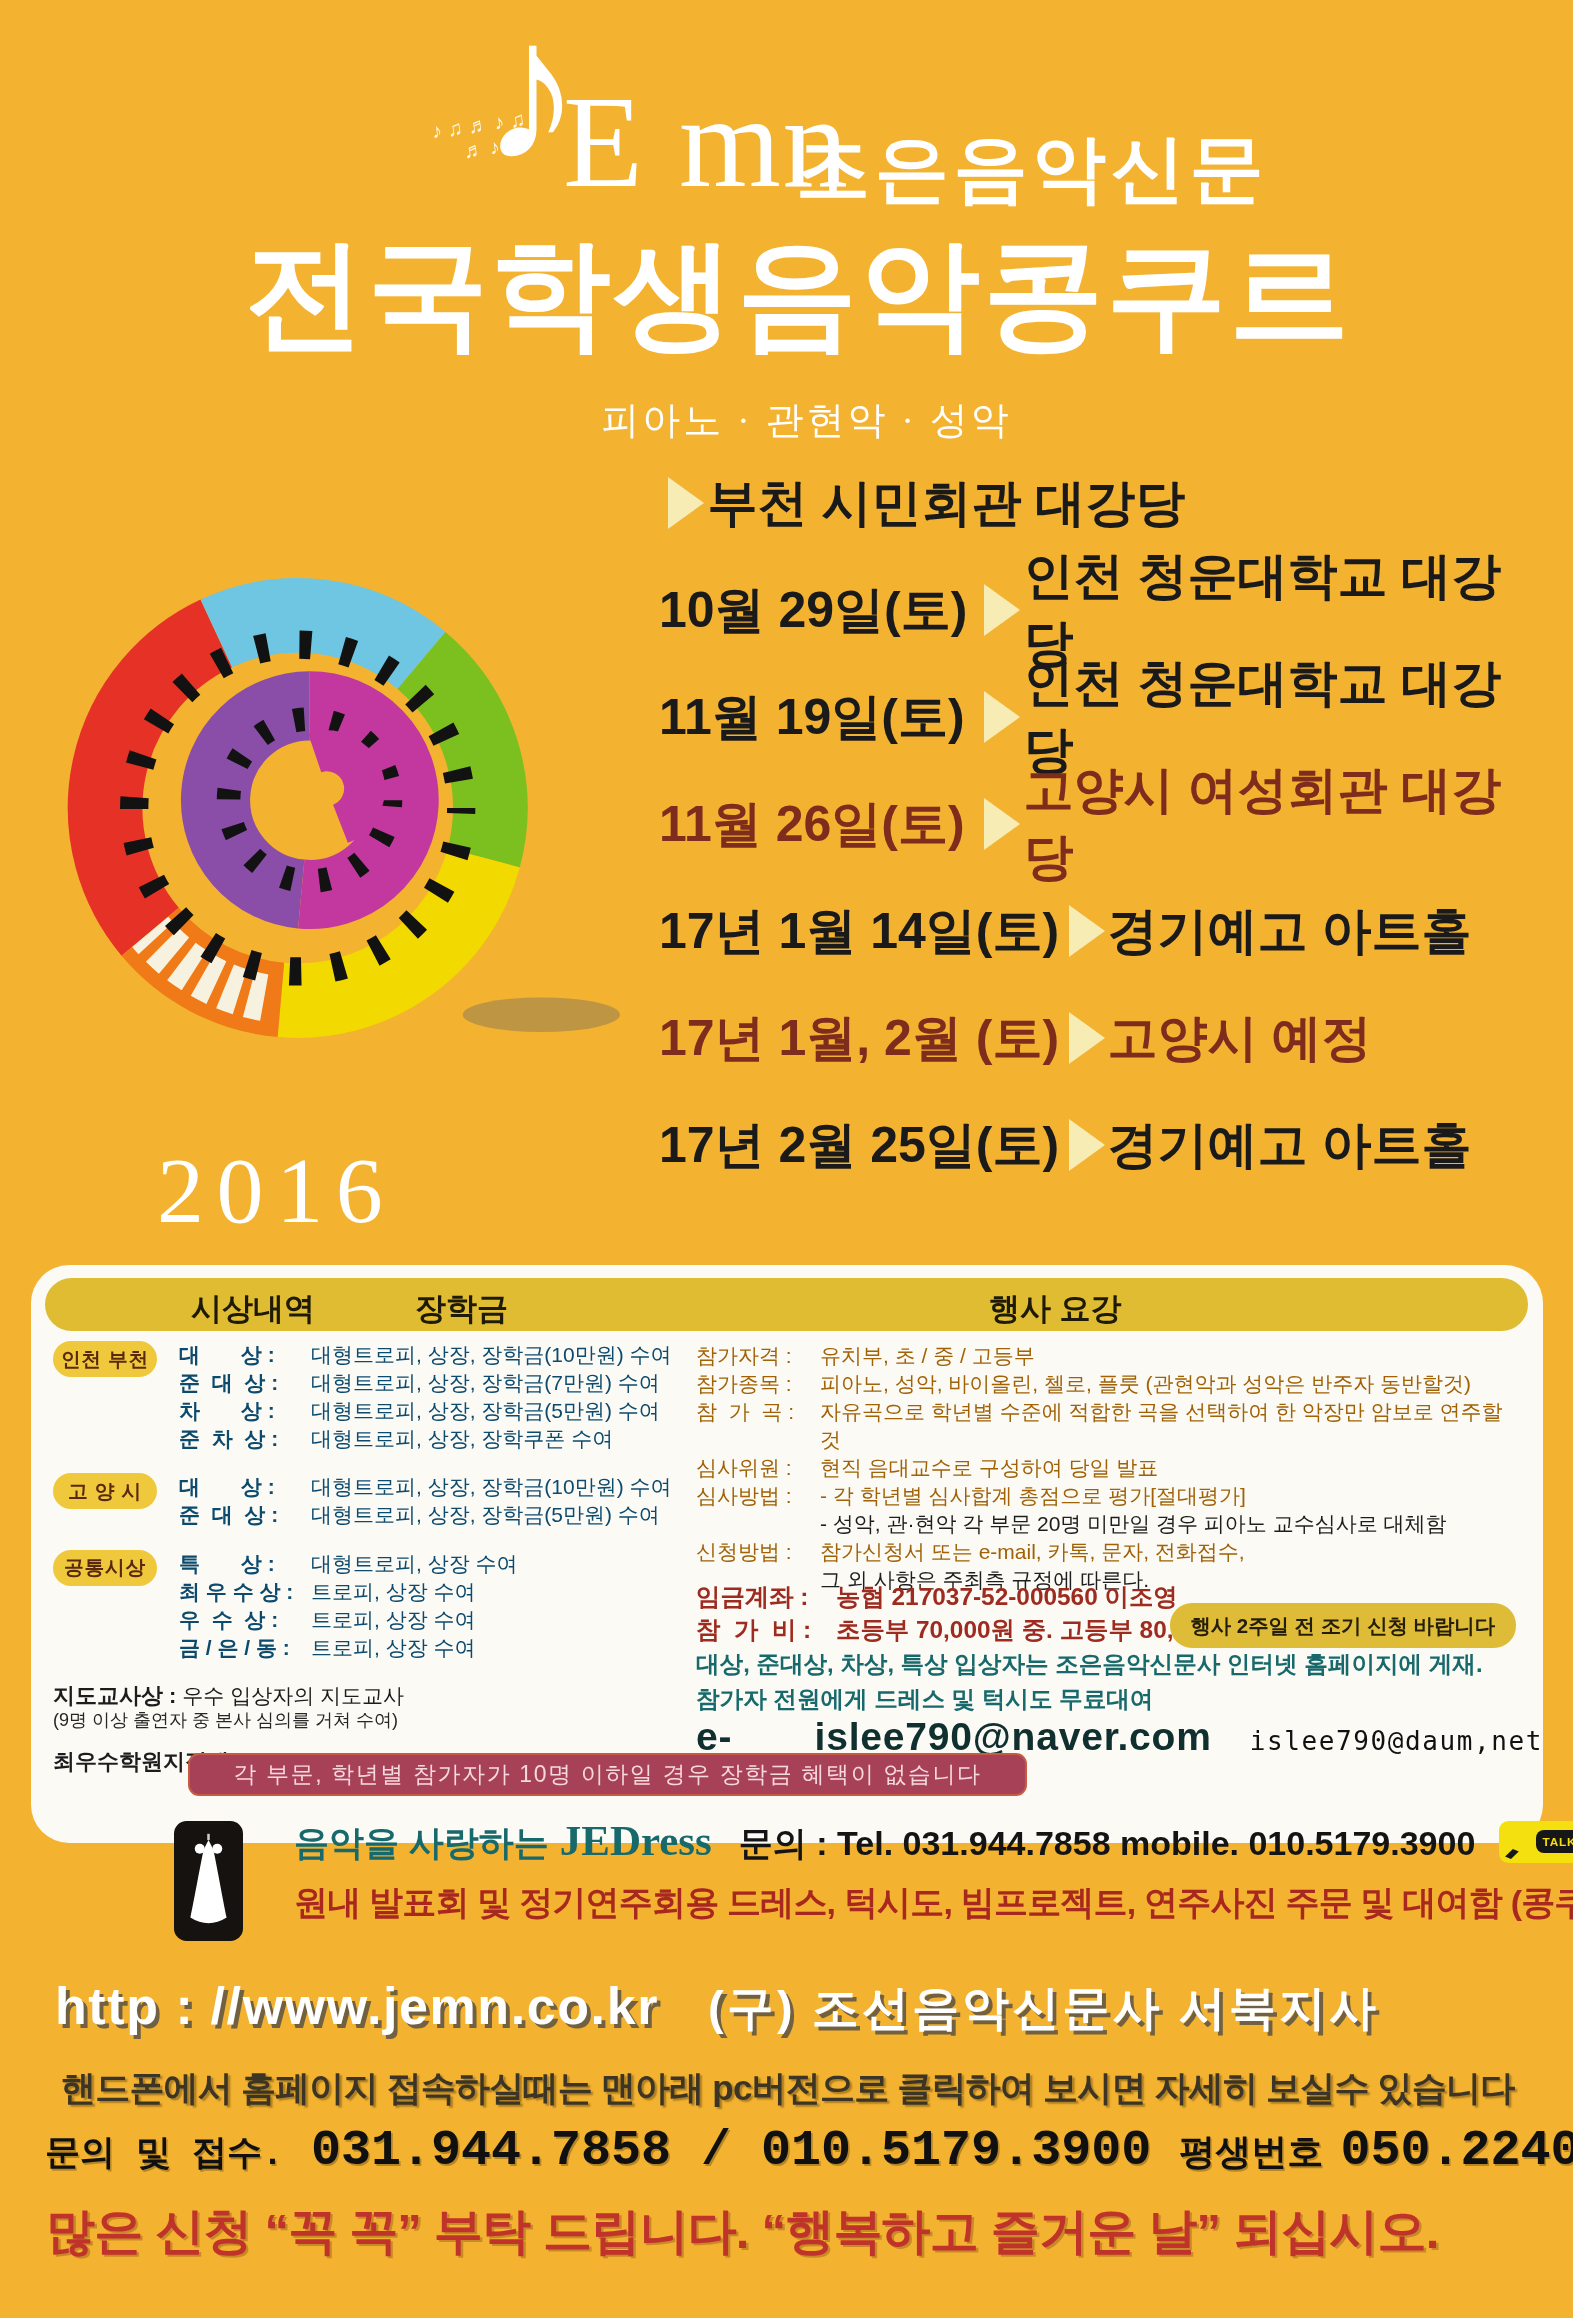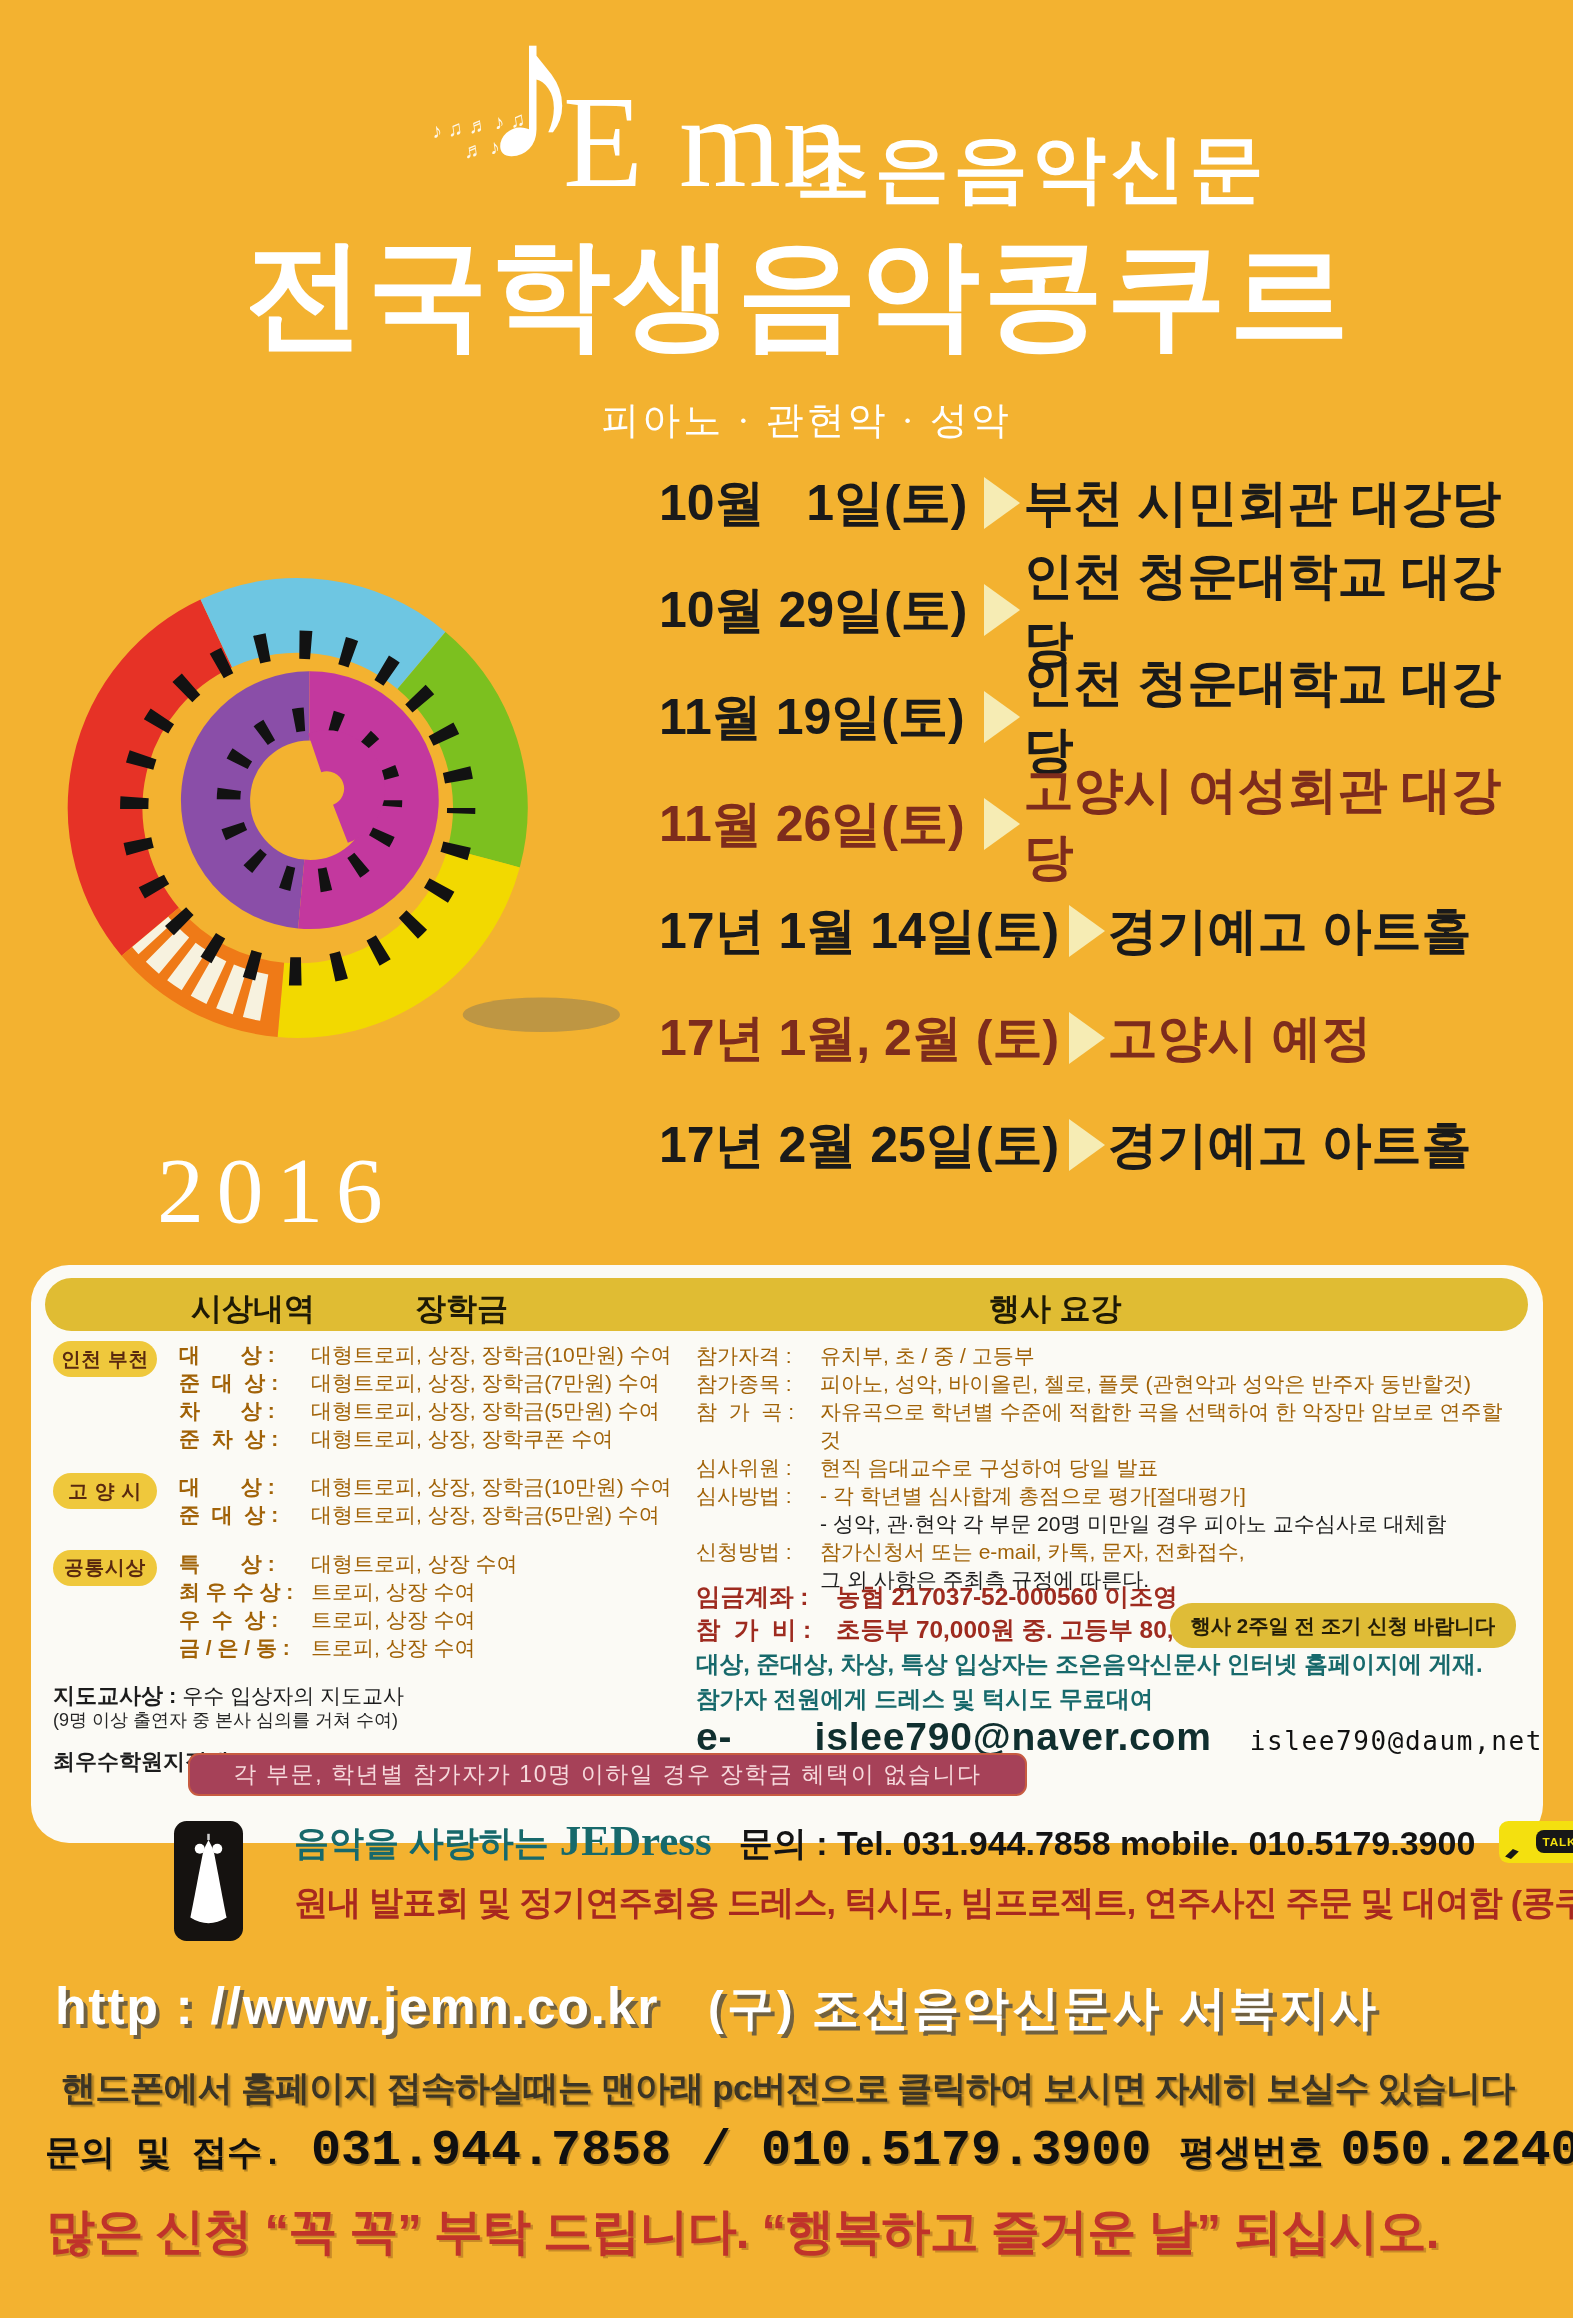--- a/index.html
+++ b/index.html
@@ -41,21 +41,21 @@
     background:var(--bar,#E0BC33);}
   .bar span{position:absolute;top:10.2px;font-weight:bold;font-size:31px;color:#1e1a06;}
   .bar .h1{left:146px;} .bar .h2{left:370px;} .bar .h3{left:944px;}
 
   .awards{position:absolute;left:22px;top:76px;width:629px;}
   .agroup{display:flex;margin-bottom:20.4px;}
   .badge{flex:none;width:104px;height:36px;margin-right:22px;margin-top:0;
     background:var(--badge,#EFC83C);border-radius:19px;display:flex;align-items:center;
     justify-content:center;font-weight:bold;font-size:19.7px;color:#59290f;letter-spacing:0.8px;}
   .arows{flex:1;}
-  .arow{display:flex;font-size:21px;line-height:28px;color:#a16207;}
+  .arow{display:flex;font-size:21px;line-height:28px;color:#0c4a6e;}
   .arow .lbl{flex:none;width:132px;font-weight:bold;white-space:pre;}
   .tline{font-size:21px;line-height:27px;color:#1c1c1c;margin-top:9.4px;}
   .tline b{font-size:22px;}
   .tnote{font-size:18px;line-height:23.6px;color:#262626;}
   .aline{font-size:21px;color:#1c1c1c;margin-top:14px;}
   .aline b{font-size:22px;}
   .aline .tnote{display:inline;}
 
   .events{position:absolute;left:665px;top:77px;width:826px;}
   .erow{display:flex;font-size:21px;line-height:28px;color:#a16207;}
@@ -122,21 +122,20 @@
 
   <div class="note-scatter">♪ ♫ ♬ ♪ ♫ ♬ ♪</div>
   <div class="big-note">♪</div>
   <div class="logo-text">E mn</div>
   <div class="news-name">조은음악신문</div>
   <div class="main-title">전국학생음악콩쿠르</div>
   <div class="subtitle">피아노 · 관현악 · 성악</div>
 
   <div class="schedule">
     <div class="srow">
-      <span class="date">10월   1일(토)</span>
       <span class="arr"></span>
       <span class="venue">부천 시민회관 대강당</span>
     </div>
     <div class="srow">
       <span class="date">10월 29일(토)</span>
       <span class="arr"></span>
       <span class="venue">인천 청운대학교 대강당</span>
     </div>
     <div class="srow">
       <span class="date">11월 19일(토)</span>

